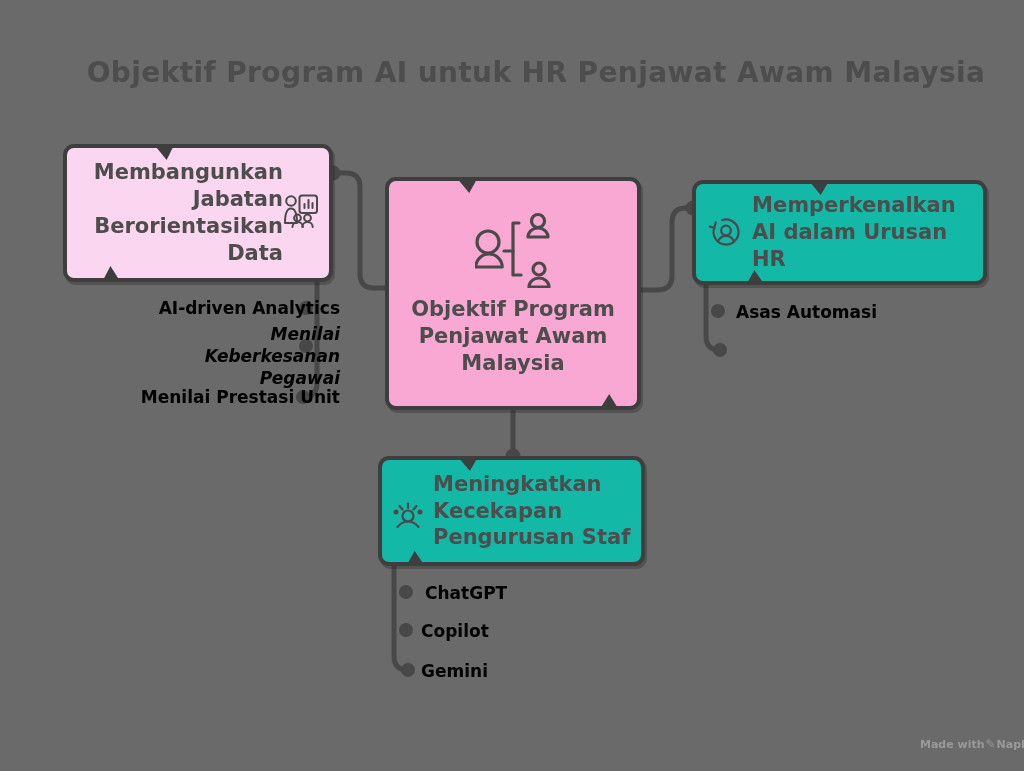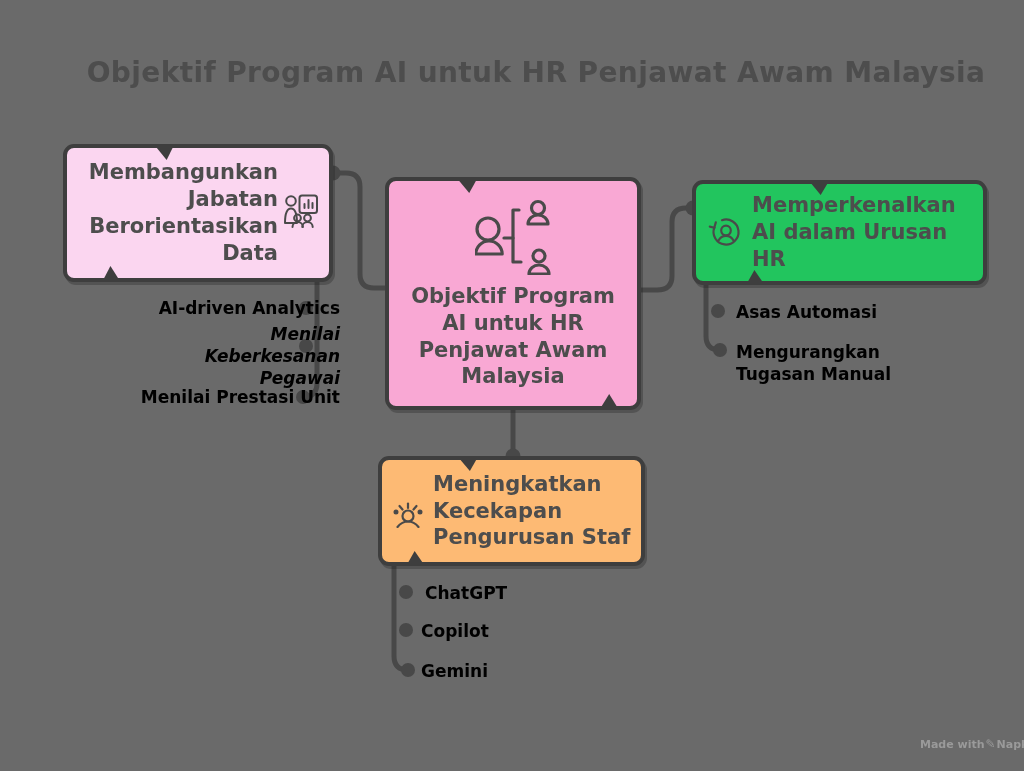--- a/index.html
+++ b/index.html
@@ -6,21 +6,21 @@
   .canvas{position:relative;width:1024px;height:771px;background:#6a6a6a;overflow:hidden;
           font-family:"DejaVu Sans","Liberation Sans",sans-serif;}
   .title{position:absolute;top:56px;left:0;width:100%;text-align:center;
          font-size:28px;font-weight:bold;color:#4d4d4d;letter-spacing:.4px;}
   svg.overlay{position:absolute;left:0;top:0;pointer-events:none;}
   .node{position:absolute;box-sizing:border-box;border:4px solid #3e3e3e;border-radius:11px;
         display:flex;align-items:center;color:#4d4d4d;font-weight:bold;
         box-shadow:2px 3px 0 rgba(40,40,40,.35);}
   .node .txt{font-size:21px;line-height:1.28;}
   .node .txt span{display:block;}
-  #node-left{left:63px;top:144px;width:270px;height:138px;padding:8px 10px;gap:5px;}
+  #node-left{left:63px;top:144px;width:270px;height:138px;padding:8px 10px;}
   #node-left .txt{flex:1;text-align:right;}
   #node-center{left:385px;top:177px;width:256px;height:233px;flex-direction:column;justify-content:center;gap:8px;}
   #node-center .txt{text-align:center;}
   #node-right{left:692px;top:180px;width:295px;height:105px;padding:8px 12px;gap:10px;}
   #node-bottom{left:378px;top:456px;width:267px;height:110px;padding:8px 10px;gap:9px;}
   .icon{flex:0 0 auto;display:block;}
   .sub{position:absolute;font-weight:bold;font-size:17px;color:#000000;line-height:1.3;
        transform:translateY(-50%);white-space:nowrap;}
   .sub.wrap{white-space:normal;}
   .sub.r{text-align:right;}
@@ -95,46 +95,45 @@
         <path d="M29 41 H38"></path>
         <path d="M44 13 H38 V65 H46"></path>
         <circle cx="63" cy="11" r="6.5"></circle>
         <path d="M53 27 A10 9 0 0 1 73 27 Z"></path>
         <circle cx="64" cy="59" r="6"></circle>
         <path d="M54 77 A10 9 0 0 1 74 77 Z"></path>
       </g>
     </svg>
     <div class="txt">
       <span>Objektif Program</span>
-      <span>AI untuk HR</span>
       <span>Penjawat Awam</span>
       <span>Malaysia</span>
     </div>
   </div>
 
-  <div class="node" id="node-right" style="background-color: #22c55e;">
+  <div class="node" id="node-right" style="background-color: #14b8a6;">
     <i class="shard" style="left:40%;top:-1px;width:17px;height:12px;clip-path:polygon(0 0,100% 0,58% 100%);"></i>
     <i class="shard" style="left:18%;bottom:-1px;width:15px;height:12px;clip-path:polygon(0 100%,100% 100%,45% 0);"></i>
     <svg class="icon" width="34" height="32" viewBox="0 0 34 32">
       <g fill="none" stroke="#4a4a4a" stroke-width="2.2" stroke-linecap="round" stroke-linejoin="round">
         <path d="M6.3 10.7 A12.5 12.5 0 1 0 14 3.2"></path>
         <path d="M6.3 10.7 L1.8 9.6"></path>
           <path d="M6.3 10.7 L7.8 5.4"></path>
         <circle cx="18" cy="13.5" r="4.8"></circle>
         <path d="M10.5 23.5 Q13 18.8 18 18.8 Q23 18.8 25.5 23.5"></path>
       </g>
     </svg>
     <div class="txt">
       <span>Memperkenalkan</span>
       <span>AI dalam Urusan</span>
       <span>HR</span>
     </div>
   </div>
 
-  <div class="node" id="node-bottom" style="background-color: #fdba74;">
+  <div class="node" id="node-bottom" style="background-color: #14b8a6;">
     <i class="shard" style="left:30%;top:-1px;width:17px;height:12px;clip-path:polygon(0 0,100% 0,60% 100%);"></i>
     <i class="shard" style="left:10%;bottom:-1px;width:15px;height:12px;clip-path:polygon(0 100%,100% 100%,45% 0);"></i>
     <svg class="icon" width="32" height="34" viewBox="0 0 32 34">
       <g fill="none" stroke="#4a4a4a" stroke-width="2.2" stroke-linecap="round" stroke-linejoin="round">
         <circle cx="16" cy="22" r="5.5"></circle>
         <path d="M5.5 33 Q10 27.5 16 27.5 Q22 27.5 26.5 33"></path>
         <path d="M16 14 V9.5"></path>
         <path d="M10.5 15.5 L7.5 12"></path>
         <path d="M21.5 15.5 L24.5 12"></path>
         <circle cx="4" cy="18" r="1.4" fill="#4a4a4a"></circle>
@@ -146,21 +145,20 @@
       <span>Kecekapan</span>
       <span>Pengurusan Staf</span>
     </div>
   </div>
 
   <div class="sub r" style="right:732px;top:308px;">AI-driven Analytics</div>
   <div class="sub r wrap" style="right:732px;top:356px;width:205px;font-style:italic;">Menilai Keberkesanan Pegawai</div>
   <div class="sub r" style="right:732px;top:397px;">Menilai Prestasi Unit</div>
 
   <div class="sub" style="left:736px;top:312px;">Asas Automasi</div>
-  <div class="sub wrap" style="left:736px;top:363px;width:165px;">Mengurangkan Tugasan Manual</div>
 
   <div class="sub" style="left:425px;top:593px;">ChatGPT</div>
   <div class="sub" style="left:421px;top:631px;">Copilot</div>
   <div class="sub" style="left:421px;top:671px;">Gemini</div>
 
   <div class="wm">
     <span>Made with</span>
     <span class="pen">✎</span>
     <span>Napkin</span>
   </div>

